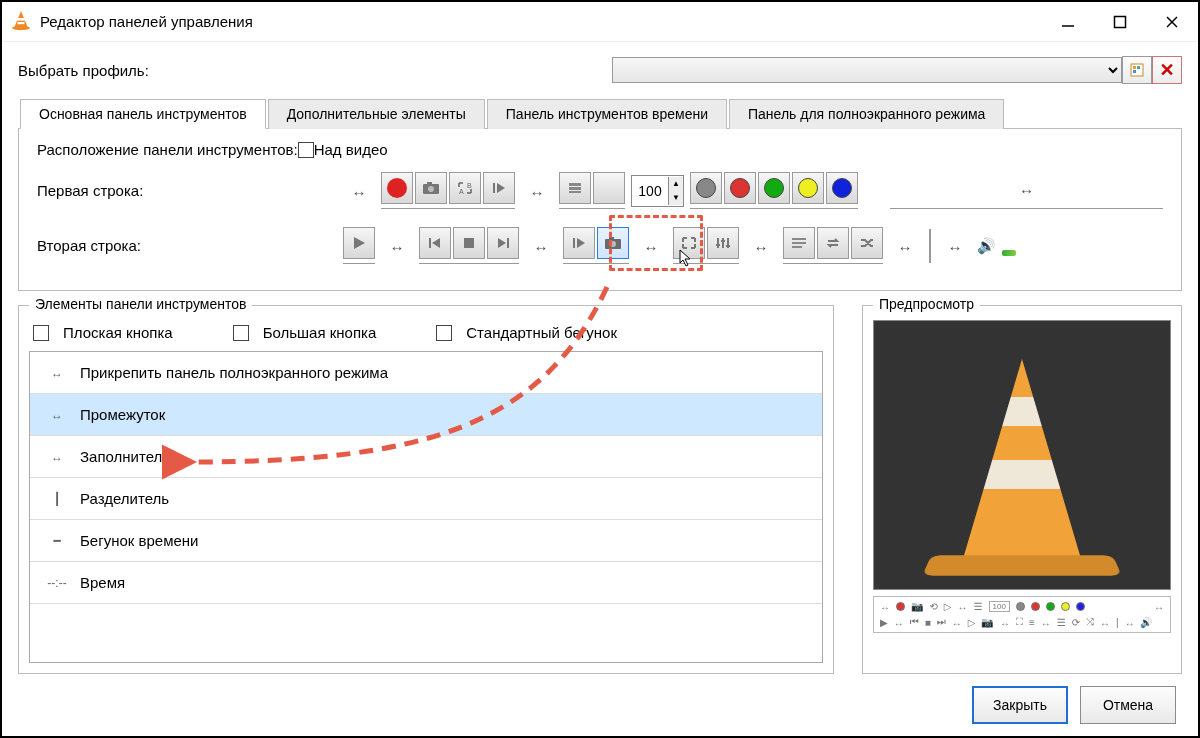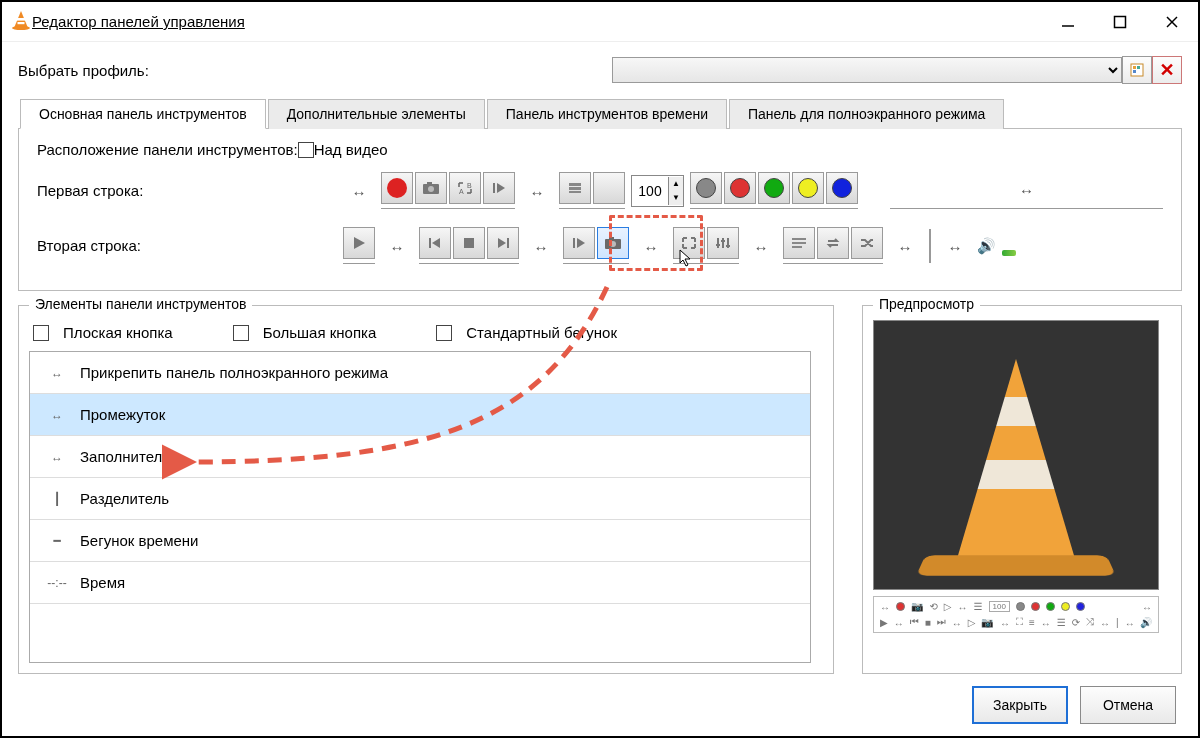--- a/index.html
+++ b/index.html
@@ -21,22 +21,22 @@
   }
   .titlebar {
     height: 40px;
     display: flex;
     align-items: center;
     padding: 0 0 0 8px;
     border-bottom: 1px solid #eee;
   }
   .titlebar .title {
     font-size: 15px;
+    margin-left: 8px;
     flex: 1;
-    text-decoration: underline;
   }
   .titlebar .controls { display: flex; }
   .titlebar .controls div {
     width: 52px; height: 40px;
     display: flex; align-items: center; justify-content: center;
     font-size: 16px;
   }
   .content { padding: 14px 16px 12px 16px; flex: 1; display: flex; flex-direction: column; }
   .profile-row {
     display: flex; align-items: center; 
@@ -133,21 +133,21 @@
     border: 3px dashed #e45a47;
     pointer-events: none;
     border-radius: 2px;
   }
   .lower {
     display: flex; gap: 28px; margin-top: 14px; flex: 1;
   }
   .fieldset {
     border: 1px solid #bbb;
     position: relative;
-    padding: 14px 22px 10px 10px;
+    padding: 14px 10px 10px 10px;
   }
   .fieldset .legend {
     position: absolute; top: -10px; left: 10px;
     background: #fff; padding: 0 6px; font-size: 14px;
   }
   .elements { flex: 1; display:flex; flex-direction:column;}
   .elements .opts { display: flex; gap: 60px; font-size: 15px; padding: 4px 4px 10px 4px;}
   .elements .opts > div { display:flex; align-items:center; gap:14px;}
   .list-wrap { flex:1; border: 1px solid #aaa; overflow: hidden; position: relative;}
   .list { height: 100%; overflow-y: scroll;}

